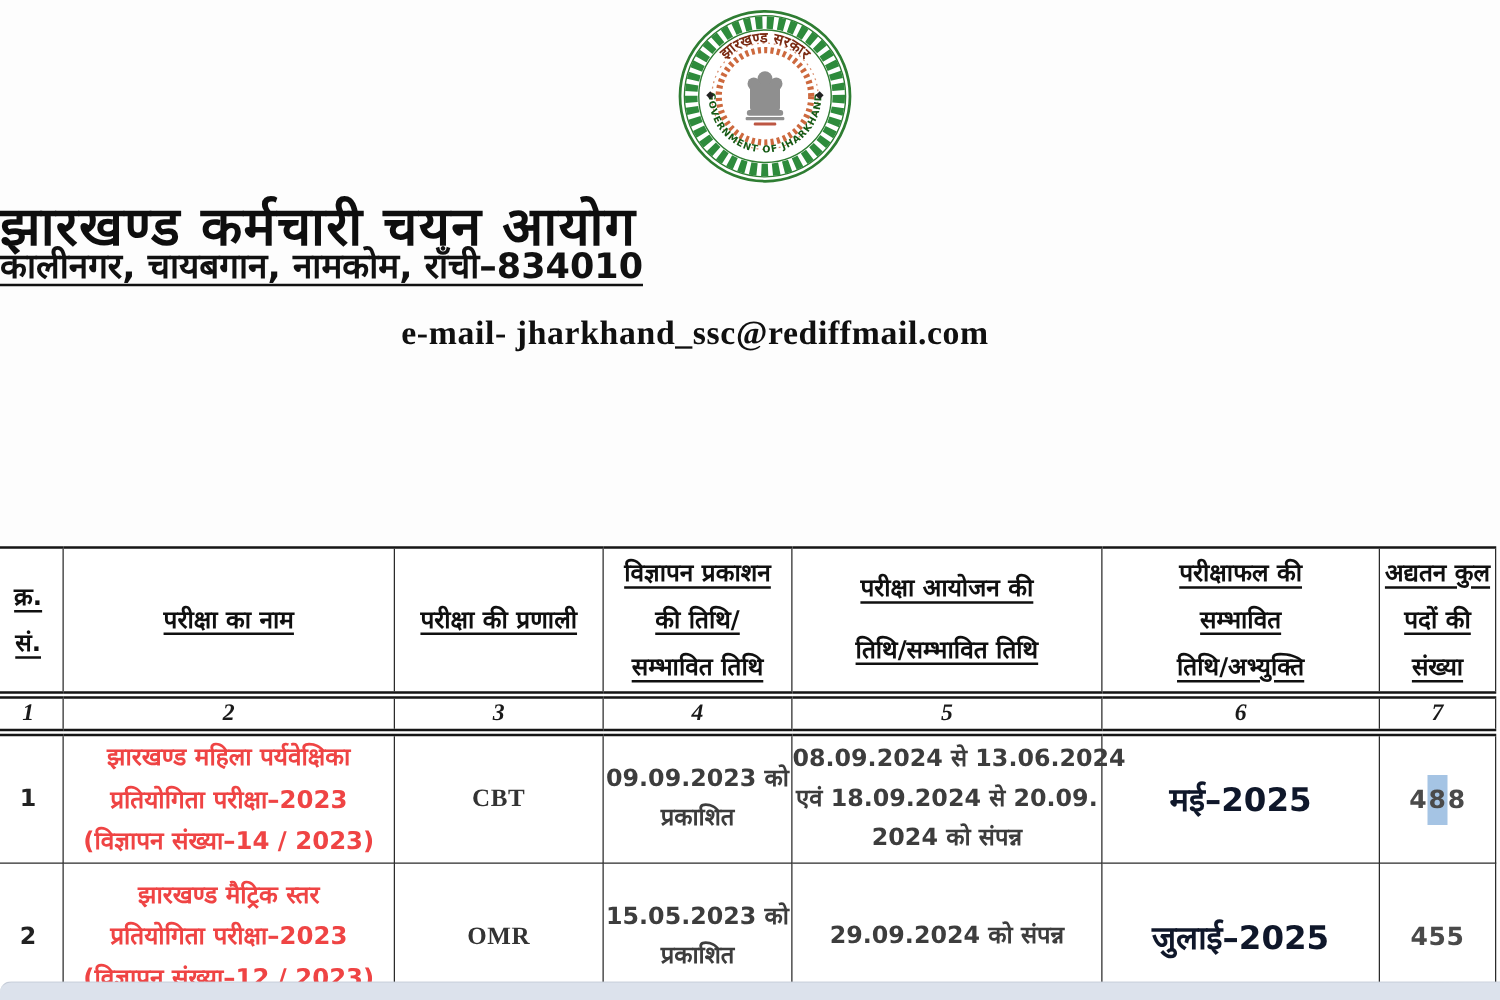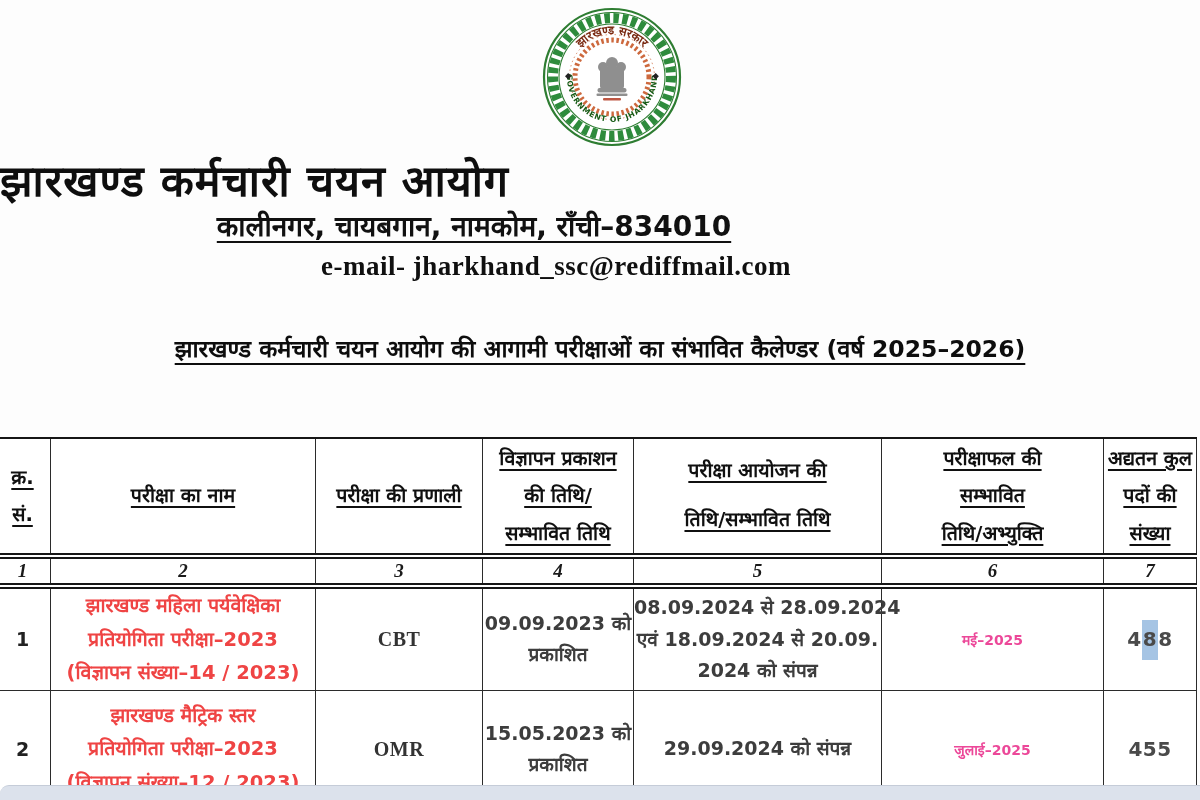--- a/index.html
+++ b/index.html
@@ -18,22 +18,22 @@
   
   .emblem { position: absolute; left: 542px; top: 6px; width: 140px; height: 142px; }
 
   
   .org-title {
     position: absolute; top: 150px; left: 0; width: 1092px;
     text-align: left; font-size: 43px; font-weight: 800;
     letter-spacing: 1px; color: #0e0e0e;
   }
   .org-address {
-    position: absolute; top: 206px; left: 0; width: 948px;
-    text-align: center; font-size: 28px; font-weight: 800; color: #111;
+    position: absolute; top: 192px; left: 0; width: 948px;
+    font-size: 28px; font-weight: 800; color: #111;
     text-decoration: underline; text-decoration-thickness: 2px; text-underline-offset: 5px;
   }
   .org-email {
     position: absolute; top: 251px; left: 0; width: 1112px;
     text-align: center; font-size: 27px; font-weight: 700;
     font-family: "Liberation Serif", "DejaVu Serif", serif; color: #101010;
     letter-spacing: 0.5px;
   }
   .doc-heading {
     position: absolute; top: 332px; left: 0; width: 1200px;
@@ -65,21 +65,21 @@
     font-style: italic; font-weight: 700; font-size: 19px; color: #1a1a1a;
   }
   .row-1 td { height: 102px; }
   .row-2 td { height: 118px; }
 
   .cell-sl { font-size: 19px; font-weight: 800; color: #222; }
   .cell-line { display: block; white-space: nowrap; }
   .cell-name .cell-line { font-size: 19.5px; font-weight: 600; color: #ef4444; line-height: 1.72; }
   .cell-mode { font-family: "Liberation Serif", "DejaVu Serif", serif; font-size: 20px; font-weight: 600; color: #333; letter-spacing: 0.5px; }
   .cell-date .cell-line { font-size: 19px; font-weight: 600; color: #3d3d3d; line-height: 1.65; }
-  .cell-result { font-size: 14px; font-weight: 600; color: #ec4899; }
+  .cell-result { font-size: 26px; font-weight: 600; color: #0f172a; }
   .cell-posts { font-size: 20px; font-weight: 600; color: #4a4a4a; letter-spacing: 0.5px; }
   .sel-hl { background: #a5c4e4; padding: 7px 1px 9px 1px; }
 
   
   .footer-bar {
     position: absolute; left: 0; top: 785px; width: 1200px; height: 15px;
     background: #dce2ec; border-top: 1px solid #c5ccd8;
     border-top-left-radius: 9px;
   }
 </style>
@@ -121,21 +121,20 @@
       </g>
 
       <rect x="61" y="92" width="18" height="2.4" rx="1" fill="#b23822" opacity="0.85"></rect>
     </svg>
   </div>
 
   <div class="org-title">झारखण्ड कर्मचारी चयन आयोग</div>
   <div class="org-address">कालीनगर, चायबगान, नामकोम, राँची–834010</div>
   <div class="org-email">e-mail- jharkhand_ssc@rediffmail.com</div>
 
-  <div class="doc-heading">झारखण्ड कर्मचारी चयन आयोग की आगामी परीक्षाओं का संभावित कैलेण्डर (वर्ष 2025–2026)</div>
 
   <table class="cal-table">
     <colgroup>
       <col style="width:56px">
         <col style="width:265px">
         <col style="width:167px">
       <col style="width:151px">
         <col style="width:248px">
         <col style="width:222px">
       <col style="width:93px">
@@ -190,21 +189,21 @@
           <span class="cell-line">झारखण्ड महिला पर्यवेक्षिका</span>
           <span class="cell-line">प्रतियोगिता परीक्षा–2023</span>
           <span class="cell-line">(विज्ञापन संख्या–14 / 2023)</span>
         </td>
         <td class="cell-mode">CBT</td>
         <td class="cell-date">
           <span class="cell-line">09.09.2023 को</span>
           <span class="cell-line">प्रकाशित</span>
         </td>
         <td class="cell-date">
-          <span class="cell-line">08.09.2024 से 28.09.2024</span>
+          <span class="cell-line">08.09.2024 से 13.06.2024</span>
           <span class="cell-line">एवं 18.09.2024 से 20.09.</span>
           <span class="cell-line">2024 को संपन्न</span>
         </td>
         <td class="cell-result">मई–2025</td>
         <td class="cell-posts">
           <span>4</span><span class="sel-hl">8</span><span>8</span>
         </td>
       </tr>
 
       <tr class="row-2">

